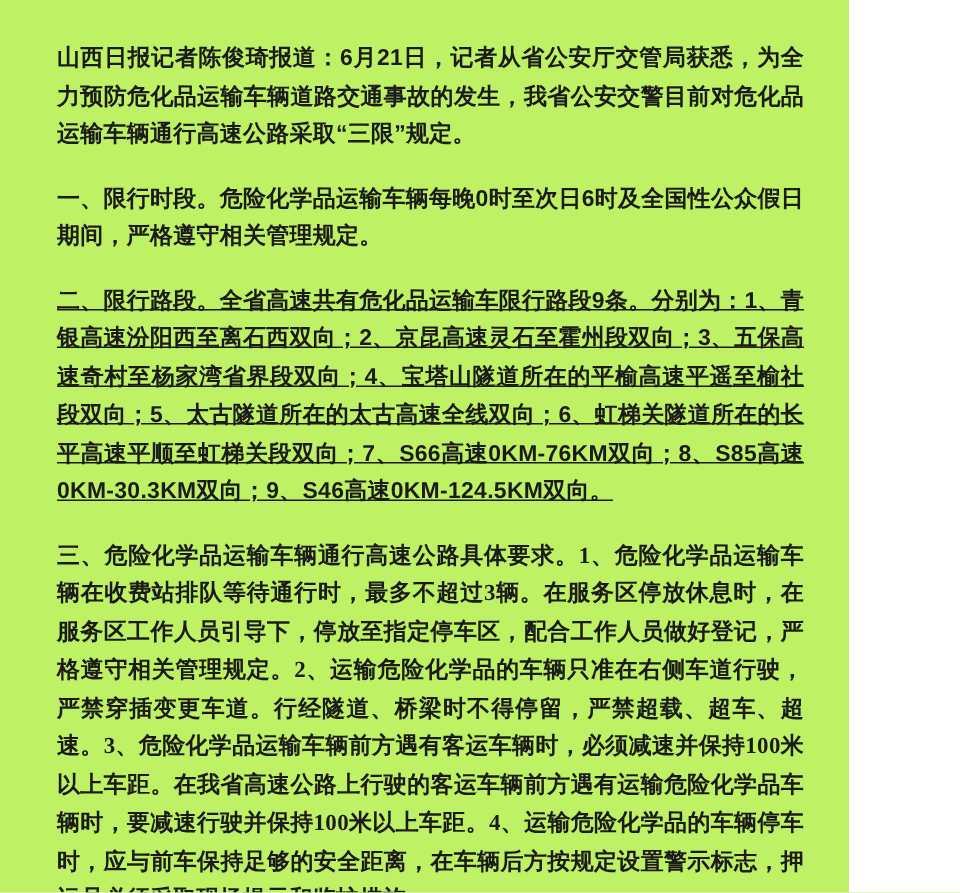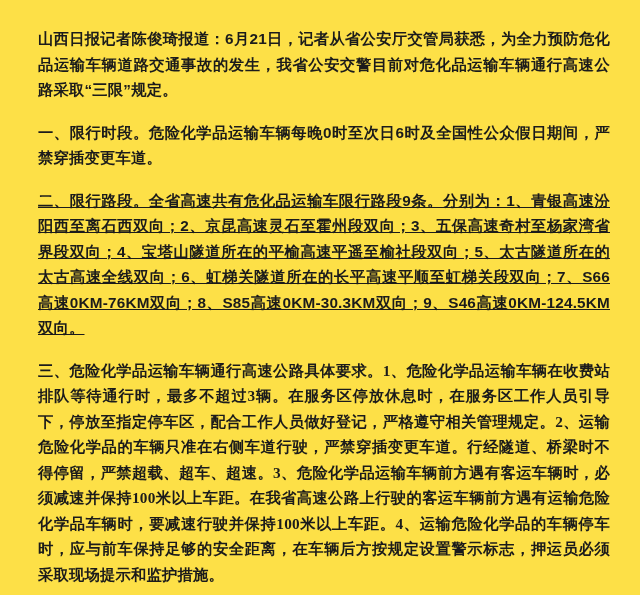--- a/index.html
+++ b/index.html
@@ -6,24 +6,24 @@
     margin: 0;
     padding: 0;
   }
   body {
     width: 640px;
     height: 595px;
     background: #ffffff;
     font-family: "Liberation Sans", sans-serif;
   }
   .page {
-    width: 640px;
+    width: 566px;
     height: 595px;
     box-sizing: border-box;
-    background: #fde047;
+    background: #bef264;
     padding: 26px 30px 16px 38px;
     overflow: hidden;
   }
   .para {
     font-family: "Liberation Sans", sans-serif;
     font-size: 15.3px;
     line-height: 25.5px;
     color: #1b1b1b;
     text-align: justify;
     text-justify: inter-ideograph;
@@ -47,17 +47,17 @@
   .p-sec3 {
     margin-bottom: 19px;
     font-family: Liberation Serif, serif;
   }
 </style>
 </head>
 <body>
 
 <div class="page">
   <p class="para p-intro">山西日报记者陈俊琦报道：6月21日，记者从省公安厅交管局获悉，为全力预防危化品运输车辆道路交通事故的发生，我省公安交警目前对危化品运输车辆通行高速公路采取“三限”规定。</p>
-  <p class="para p-sec1">一、限行时段。危险化学品运输车辆每晚0时至次日6时及全国性公众假日期间，严禁穿插变更车道。</p>
+  <p class="para p-sec1">一、限行时段。危险化学品运输车辆每晚0时至次日6时及全国性公众假日期间，严格遵守相关管理规定。</p>
   <p class="para p-sec2">二、限行路段。全省高速共有危化品运输车限行路段9条。分别为：1、青银高速汾阳西至离石西双向；2、京昆高速灵石至霍州段双向；3、五保高速奇村至杨家湾省界段双向；4、宝塔山隧道所在的平榆高速平遥至榆社段双向；5、太古隧道所在的太古高速全线双向；6、虹梯关隧道所在的长平高速平顺至虹梯关段双向；7、S66高速0KM-76KM双向；8、S85高速0KM-30.3KM双向；9、S46高速0KM-124.5KM双向。</p>
   <p class="para p-sec3">三、危险化学品运输车辆通行高速公路具体要求。1、危险化学品运输车辆在收费站排队等待通行时，最多不超过3辆。在服务区停放休息时，在服务区工作人员引导下，停放至指定停车区，配合工作人员做好登记，严格遵守相关管理规定。2、运输危险化学品的车辆只准在右侧车道行驶，严禁穿插变更车道。行经隧道、桥梁时不得停留，严禁超载、超车、超速。3、危险化学品运输车辆前方遇有客运车辆时，必须减速并保持100米以上车距。在我省高速公路上行驶的客运车辆前方遇有运输危险化学品车辆时，要减速行驶并保持100米以上车距。4、运输危险化学品的车辆停车时，应与前车保持足够的安全距离，在车辆后方按规定设置警示标志，押运员必须采取现场提示和监护措施。</p>
 
 </div>
 
 </body></html>

